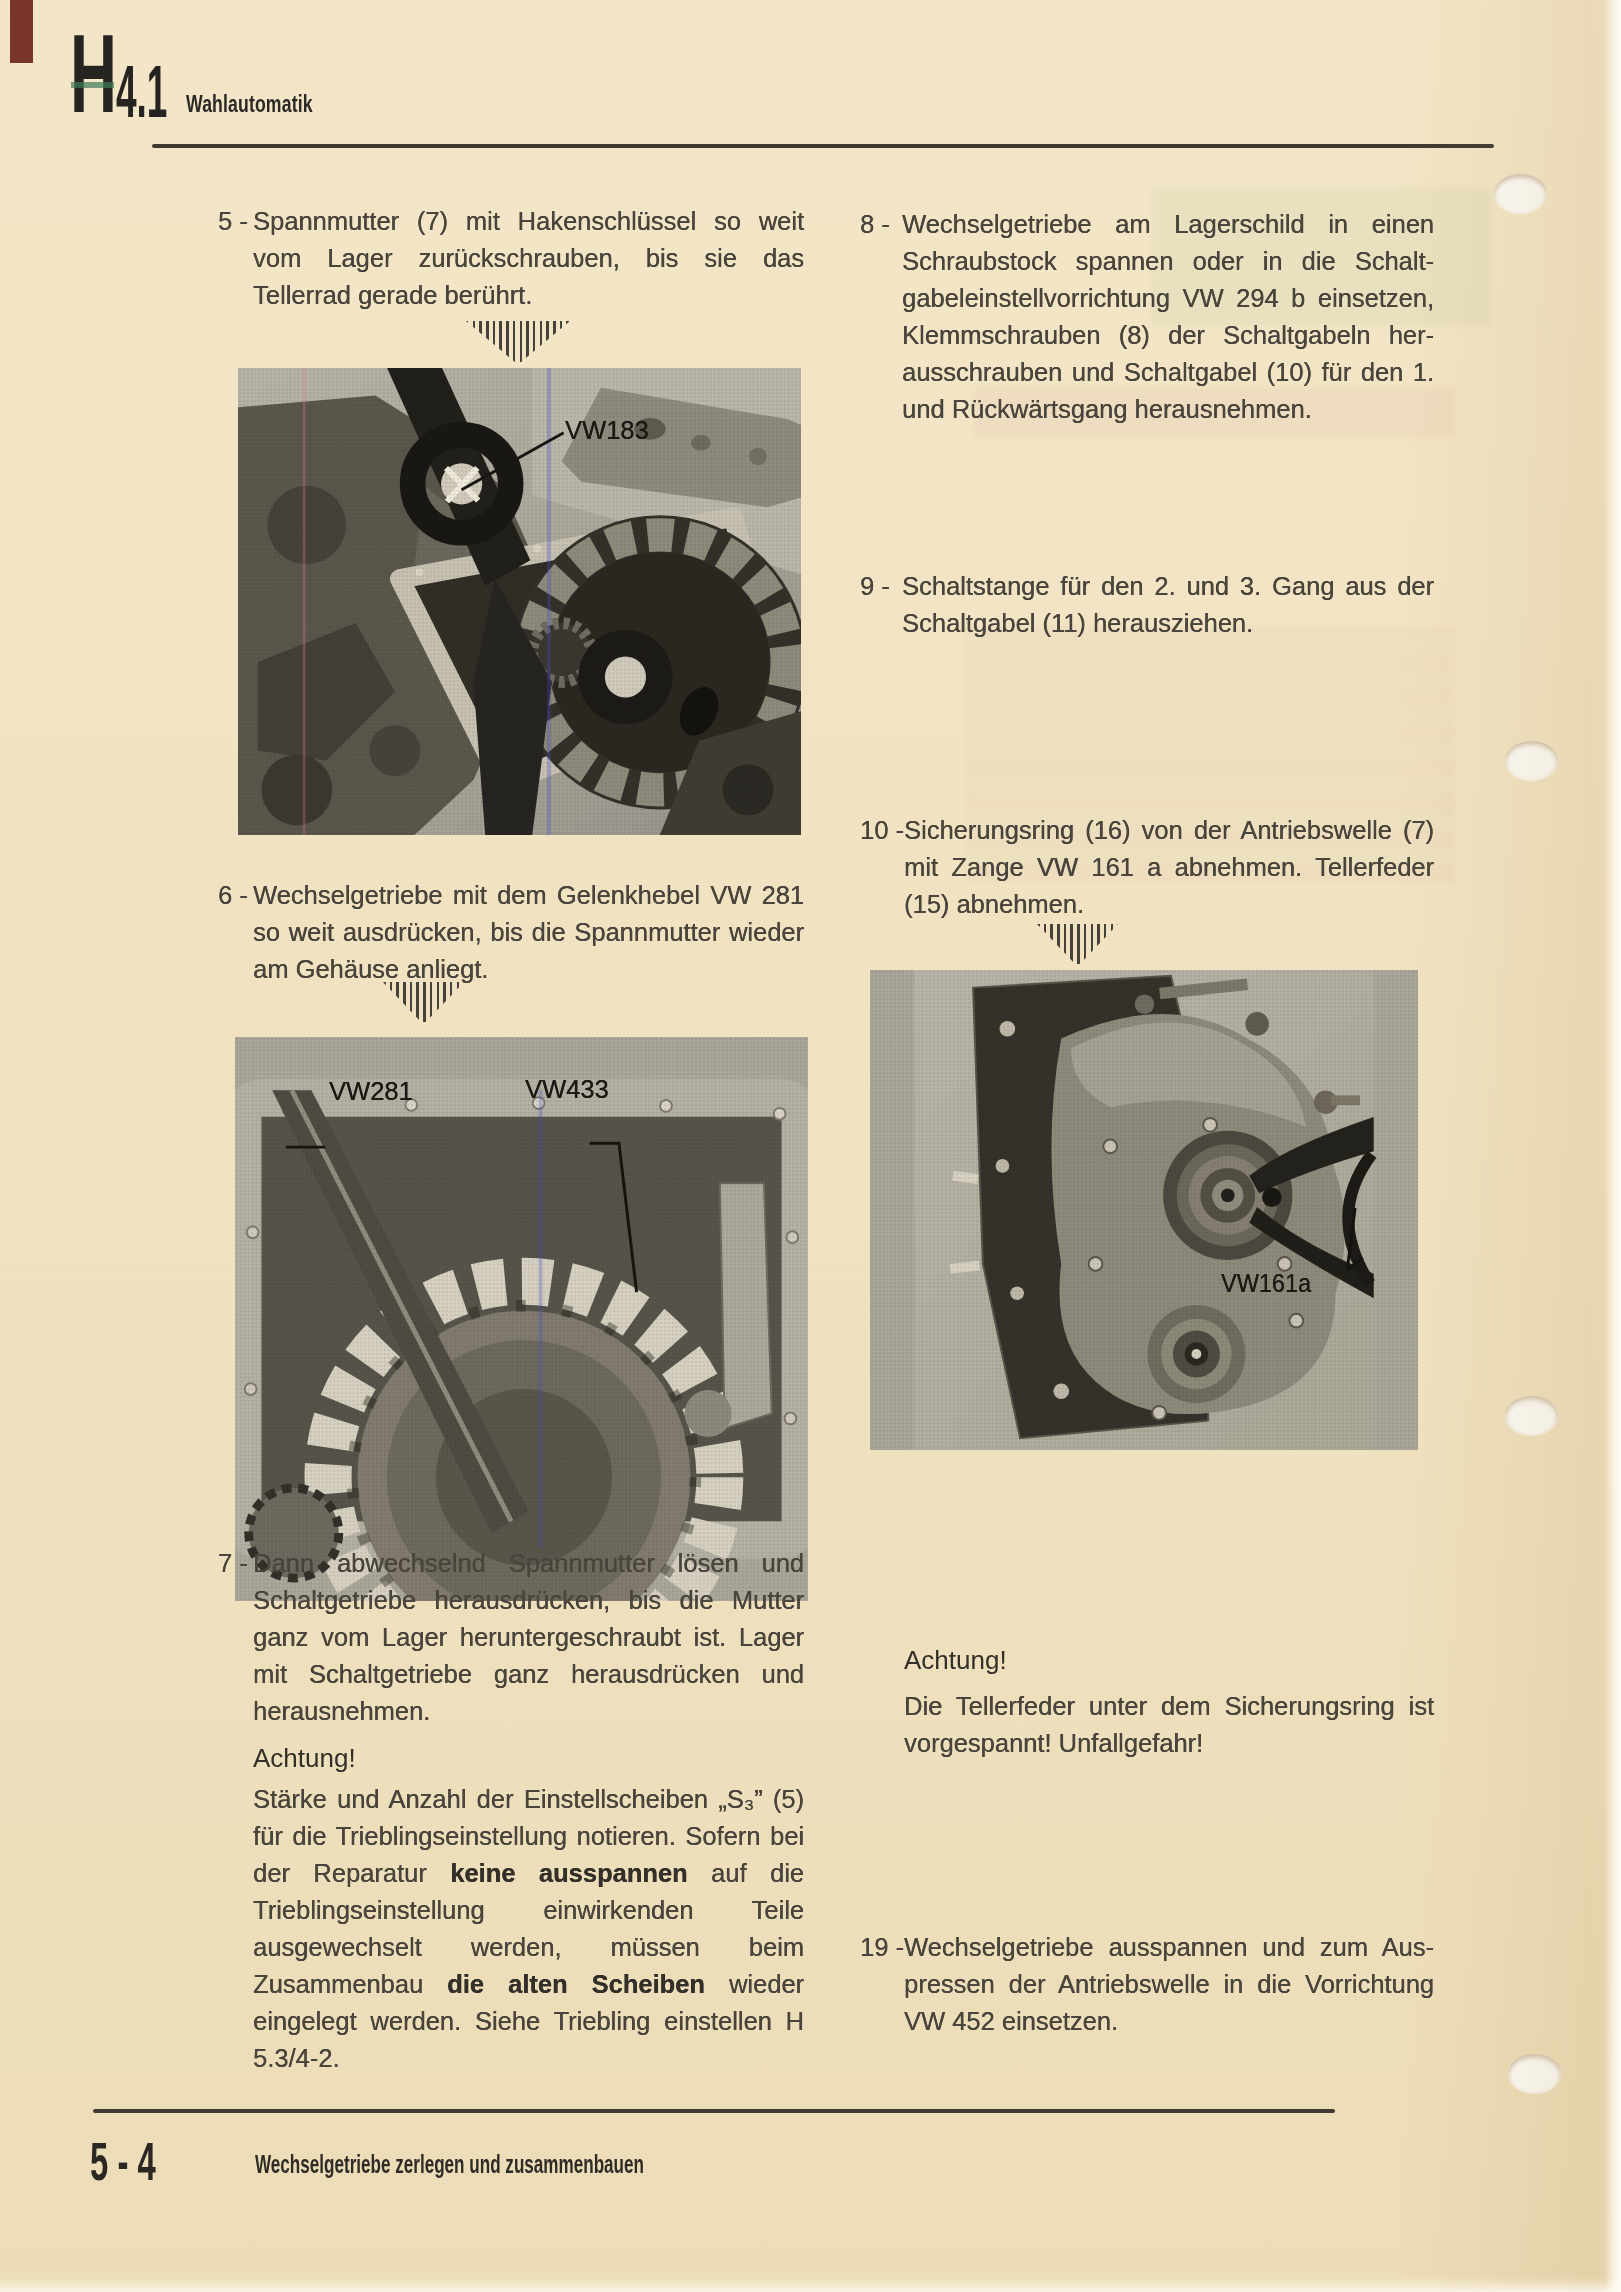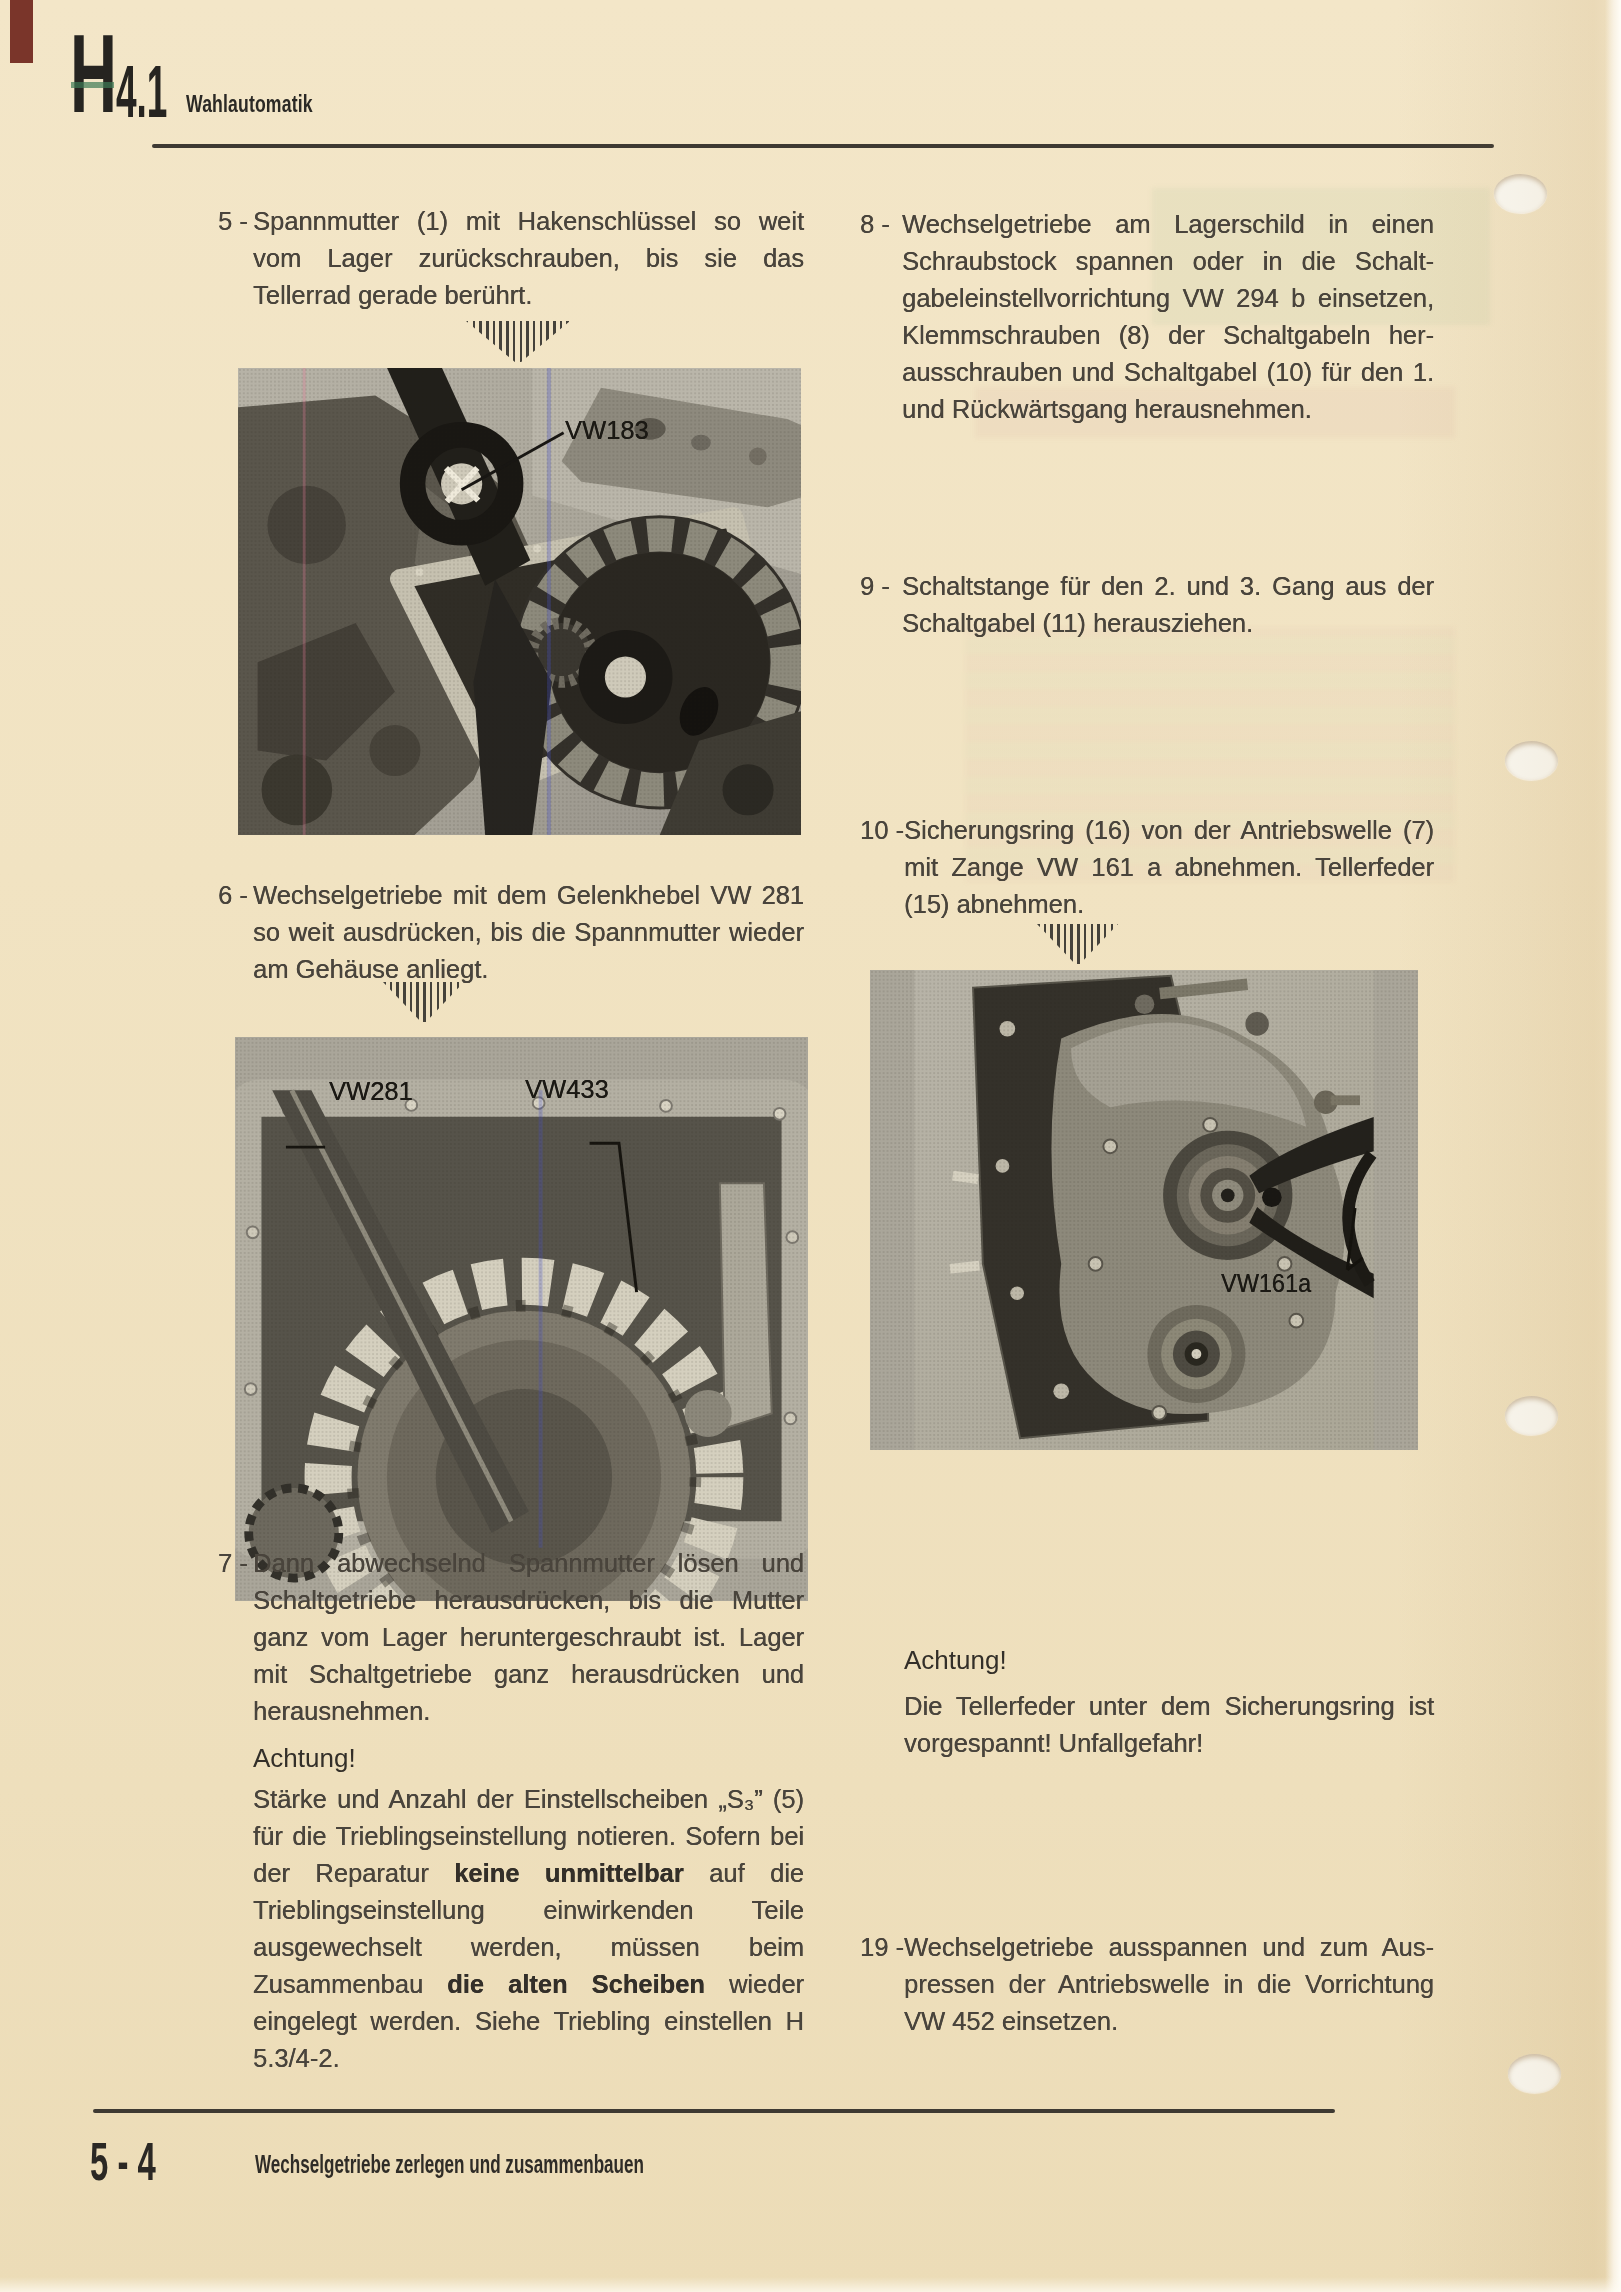--- a/index.html
+++ b/index.html
@@ -74,21 +74,21 @@
 
   <span class="logo-letter">H</span>
   <span class="logo-number">4.1</span>
   <span class="logo-title">Wahlautomatik</span>
   <div class="rule" style="left:152px;top:144px;width:1342px;"></div>
   <div class="red-mark"></div>
   <div class="green-mark"></div>
 
   <div class="step" style="left:218px;top:203px;width:586px;">
     <span class="num">5 -</span>
-    <span class="body">Spannmutter (1) mit Hakenschlüssel so weit vom Lager zurückschrauben, bis sie das Tellerrad gerade berührt.</span>
+    <span class="body">Spannmutter (7) mit Hakenschlüssel so weit vom Lager zurückschrauben, bis sie das Tellerrad gerade berührt.</span>
   </div>
 
   <div class="tri" style="left:466px;top:321px;width:104px;height:41px;"></div>
 
   <div class="photo" style="left:238px;top:368px;width:563px;height:467px;">
     <svg viewBox="0 0 574 476">
       <defs>
         <linearGradient id="p1bg" x1="0" y1="0" x2="1" y2="1">
           <stop offset="0" stop-color="#b7b3a7"></stop>
             <stop offset=".55" stop-color="#a9a599"></stop>
@@ -200,21 +200,21 @@
   </div>
 
   <div class="step" style="left:218px;top:1545px;width:586px;">
     <span class="num">7 -</span>
     <span class="body">Dann abwechselnd Spannmutter lösen und Schaltgetriebe herausdrücken, bis die Mutter ganz vom Lager heruntergeschraubt ist. Lager mit Schaltgetriebe ganz herausdrücken und herausnehmen.</span>
   </div>
 
   <div class="warn-title" style="left:253px;top:1744px;">Achtung!</div>
 
   <div class="note" style="left:253px;top:1781px;width:551px;">
-    <span>Stärke und Anzahl der Einstellscheiben „S₃” (5) für die Trieblingseinstellung notieren. Sofern bei der Reparatur </span><b class="inl">keine unmittelbar</b><span> auf die Trieblingseinstellung einwirkenden Teile ausgewechselt werden, müssen beim Zusammenbau </span><b class="inl">die alten Scheiben</b><span> wieder eingelegt werden. Siehe Triebling einstellen H 5.3/4-2.</span>
+    <span>Stärke und Anzahl der Einstellscheiben „S₃” (5) für die Trieblingseinstellung notieren. Sofern bei der Reparatur </span><b class="inl">keine ausspannen</b><span> auf die Trieblingseinstellung einwirkenden Teile ausgewechselt werden, müssen beim Zusammenbau </span><b class="inl">die alten Scheiben</b><span> wieder eingelegt werden. Siehe Triebling einstellen H 5.3/4-2.</span>
   </div>
 
   <div class="step rcol" style="left:860px;top:206px;width:574px;">
     <span class="num">8 -</span>
     <span class="body">Wechselgetriebe am Lagerschild in einen Schraubstock spannen oder in die Schalt­gabeleinstellvorrichtung VW 294 b einsetzen, Klemmschrauben (8) der Schaltgabeln her­ausschrauben und Schaltgabel (10) für den 1. und Rückwärtsgang herausnehmen.</span>
   </div>
 
   <div class="step rcol" style="left:860px;top:568px;width:574px;">
     <span class="num">9 -</span>
     <span class="body">Schaltstange für den 2. und 3. Gang aus der Schaltgabel (11) herausziehen.</span>

